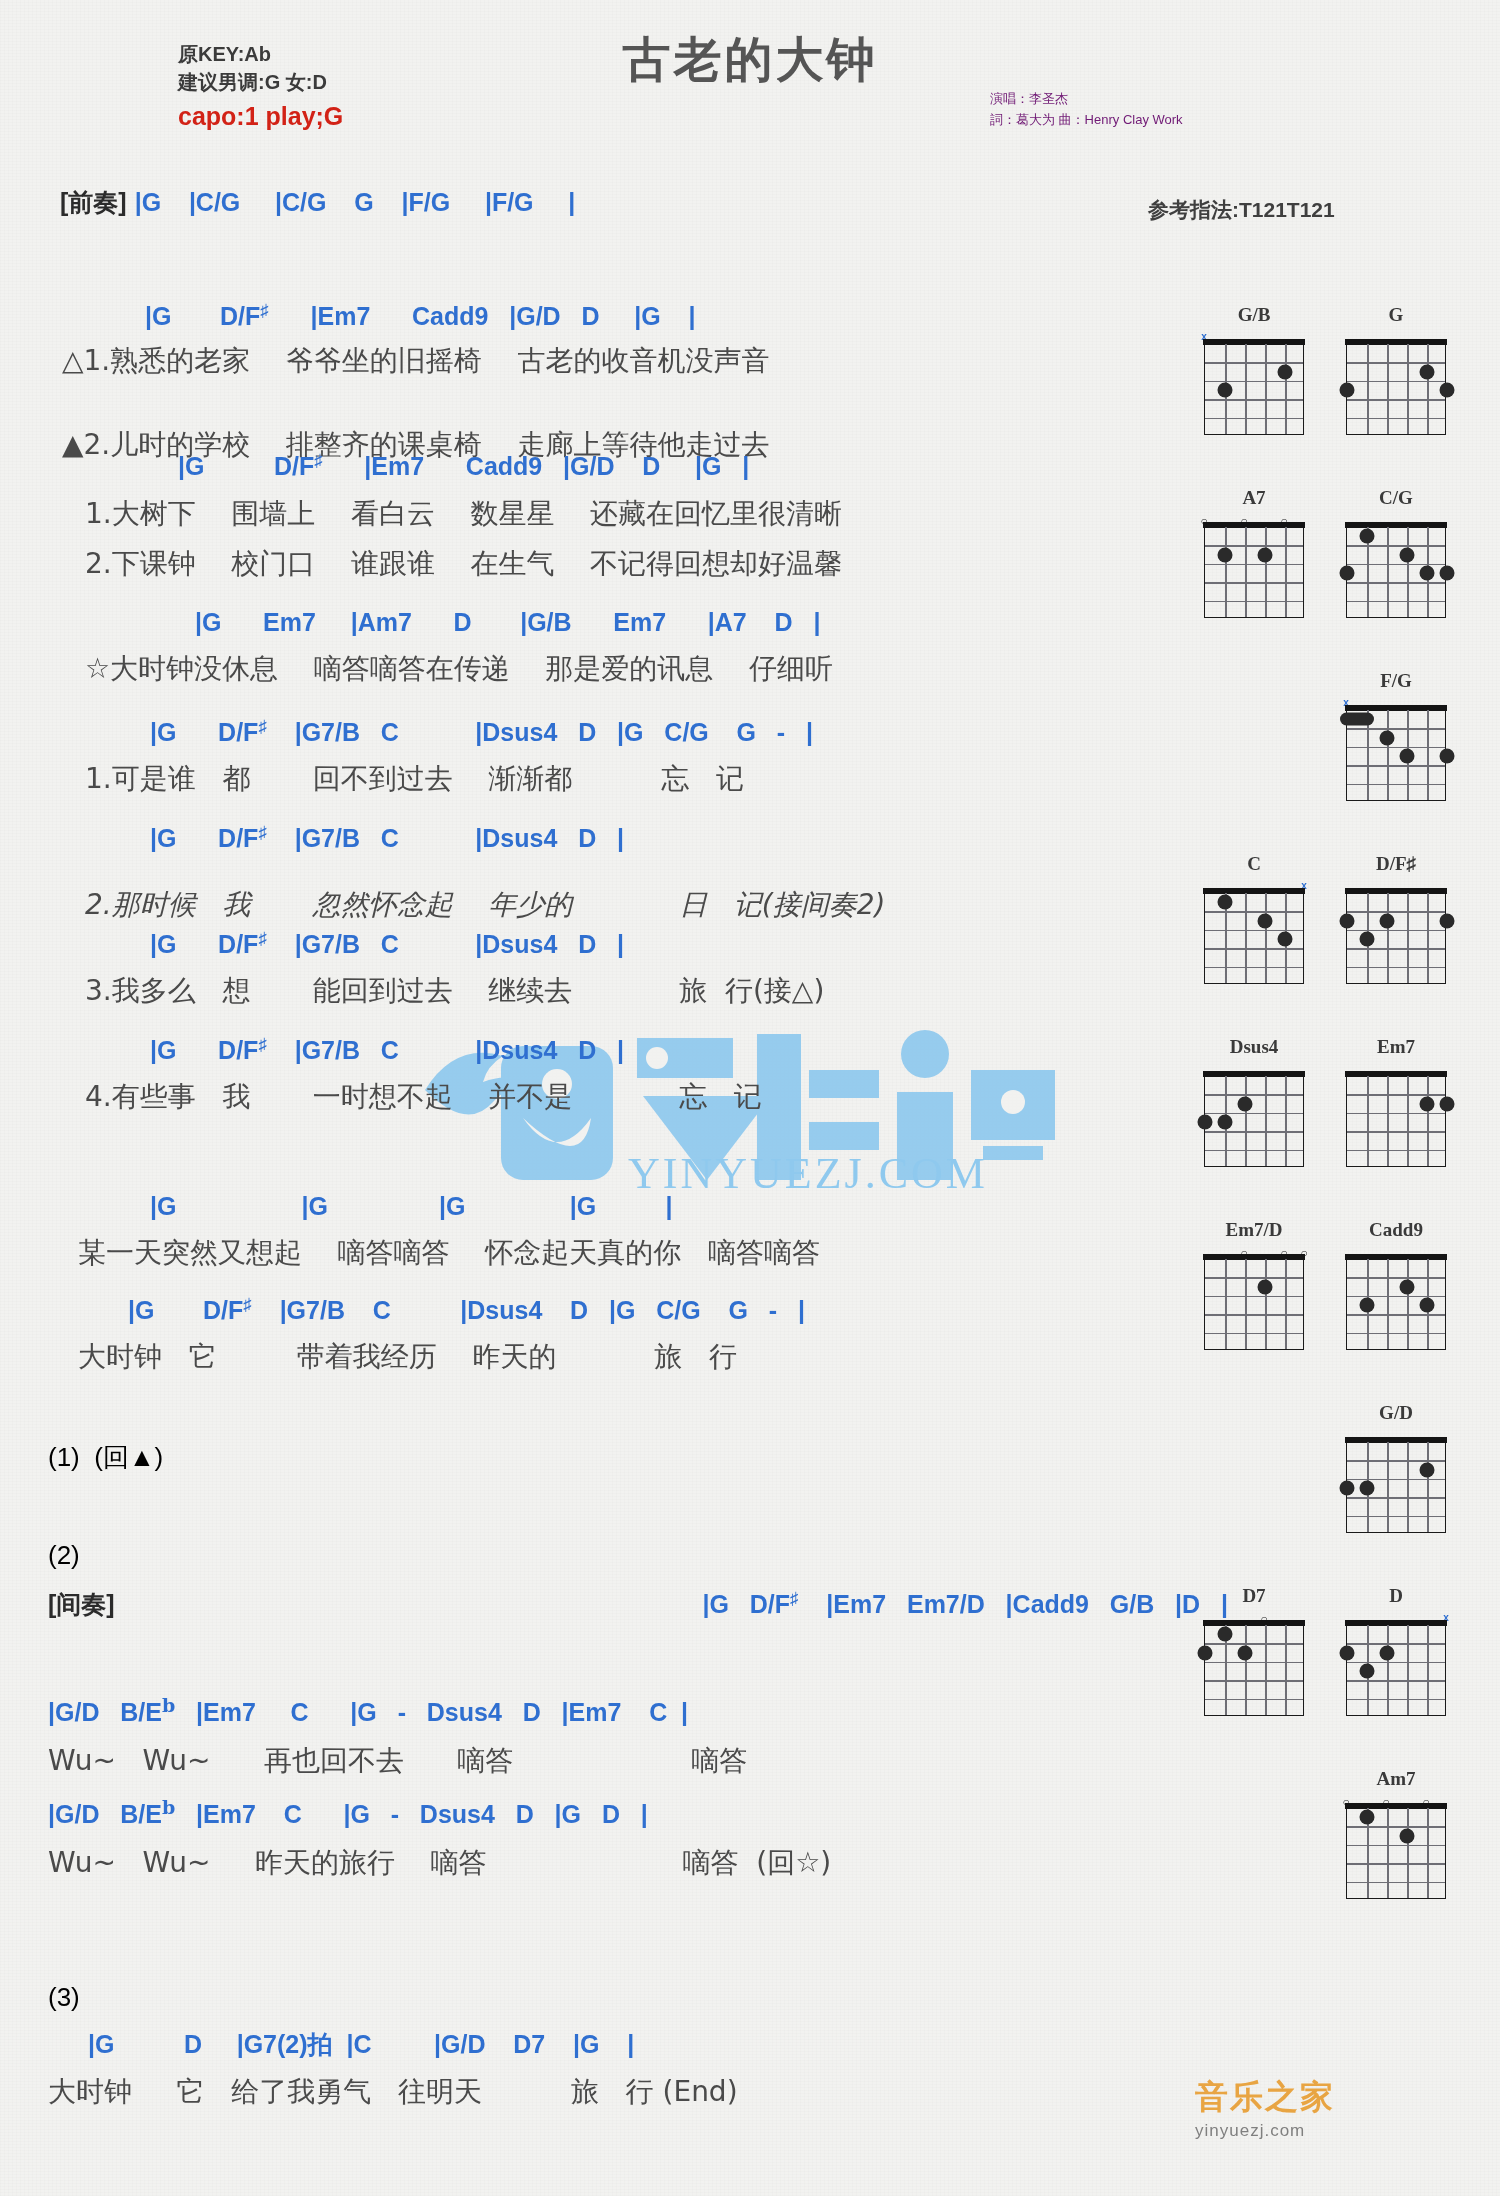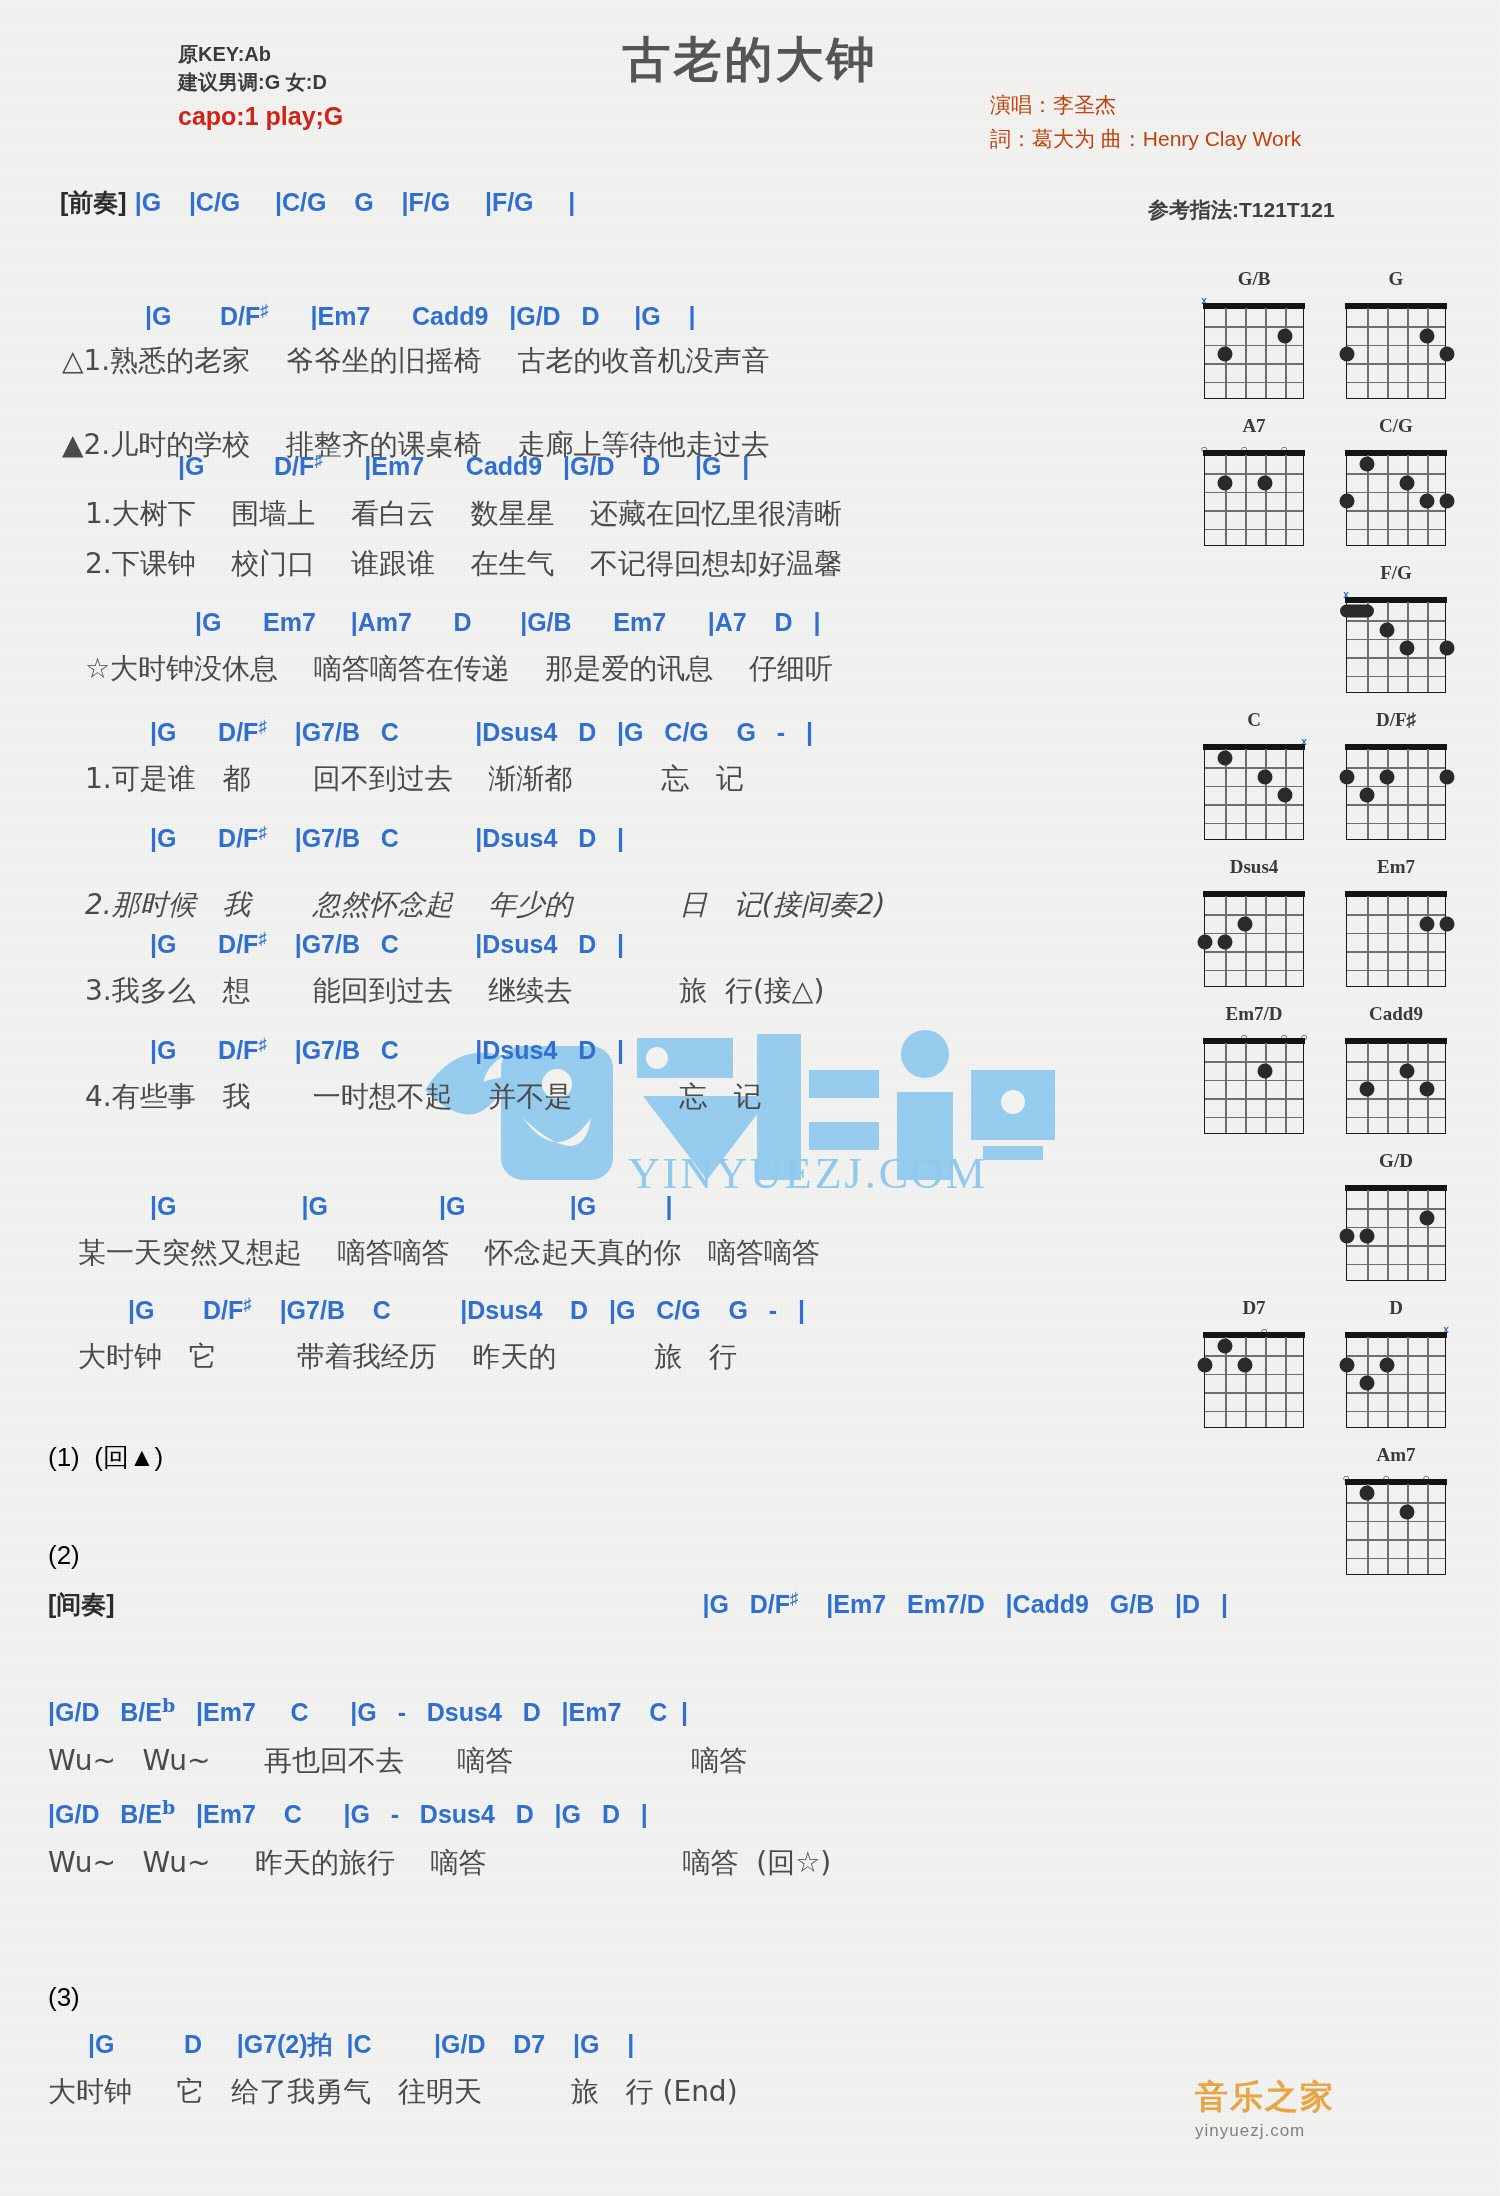--- a/index.html
+++ b/index.html
@@ -25,21 +25,21 @@
   .hdr-left .l1{font-size:20px;color:#3b3b3b;font-weight:700;}
   .hdr-left .l2{font-size:20px;color:#3b3b3b;font-weight:700;}
   .hdr-left .l3{font-size:25px;color:#d22216;font-weight:700;margin-top:2px;}
 
   .title{
     position:absolute;left:0;right:0;top:28px;text-align:center;
     font-size:48px;font-weight:700;color:#555;letter-spacing:3px;
     font-family:"DejaVu Sans","Liberation Sans",sans-serif;
   }
   .hdr-right{position:absolute;left:990px;top:88px;line-height:1.62;}
-  .hdr-right div{font-size:21px;color:#c2410c;}
+  .hdr-right div{font-size:13px;color:#701a75;}
 
   .finger{position:absolute;left:1148px;top:196px;font-size:21px;font-weight:700;color:#3f3f3f;}
 
   
   .blk{position:absolute;left:0;width:1180px;}
   .chordline{
     font-size:25px;font-weight:700;color:#2f6fd0;
     white-space:pre;font-family:"Liberation Sans","DejaVu Sans",sans-serif;
     letter-spacing:0px;line-height:1.15;
   }
@@ -53,21 +53,21 @@
   sup.sh{font-size:17px;vertical-align:super;line-height:0;}
   sup.fl{font-size:19px;vertical-align:super;line-height:0;font-family:"DejaVu Serif",serif;}
 
   
   .diagrams{position:absolute;left:1195px;top:268px;width:300px;z-index:3;}
   .dg-row{display:flex;justify-content:flex-start;gap:24px;margin-bottom:16px;}
   .dg{width:118px;}
   .dg.right-only{margin-left:142px;}
   .dg-name{
     text-align:center;font-size:19px;font-weight:700;color:#3a3a3a;
-    font-family:"Liberation Serif","DejaVu Serif",serif;margin-bottom:2px;height:24px;
+    font-family:"Liberation Serif","DejaVu Serif",serif;margin-bottom:2px;height:24px;margin-top:36px;
   }
   .dg-open{height:13px;position:relative;}
   .dg-open span{position:absolute;top:1px;font-size:12px;color:#222;transform:translateX(-50%);}
   .dg-open span.x{font-size:10px;color:#2f6fd0;font-weight:700;}
   .grid{position:relative;width:100px;height:92px;margin:0 auto;
         border:1.6px solid #1a1a1a;box-sizing:border-box;background:transparent;}
   .grid .nut{position:absolute;left:-1.6px;right:-1.6px;top:-5px;height:5.5px;background:#141414;}
   .grid .vl{position:absolute;top:0;bottom:0;width:1.5px;background:#6e6e75;}
   .grid .hl{position:absolute;left:0;right:0;height:1.5px;background:#6e6e75;}
   .dot{position:absolute;width:15px;height:15px;border-radius:50%;background:#2a2a2a;

